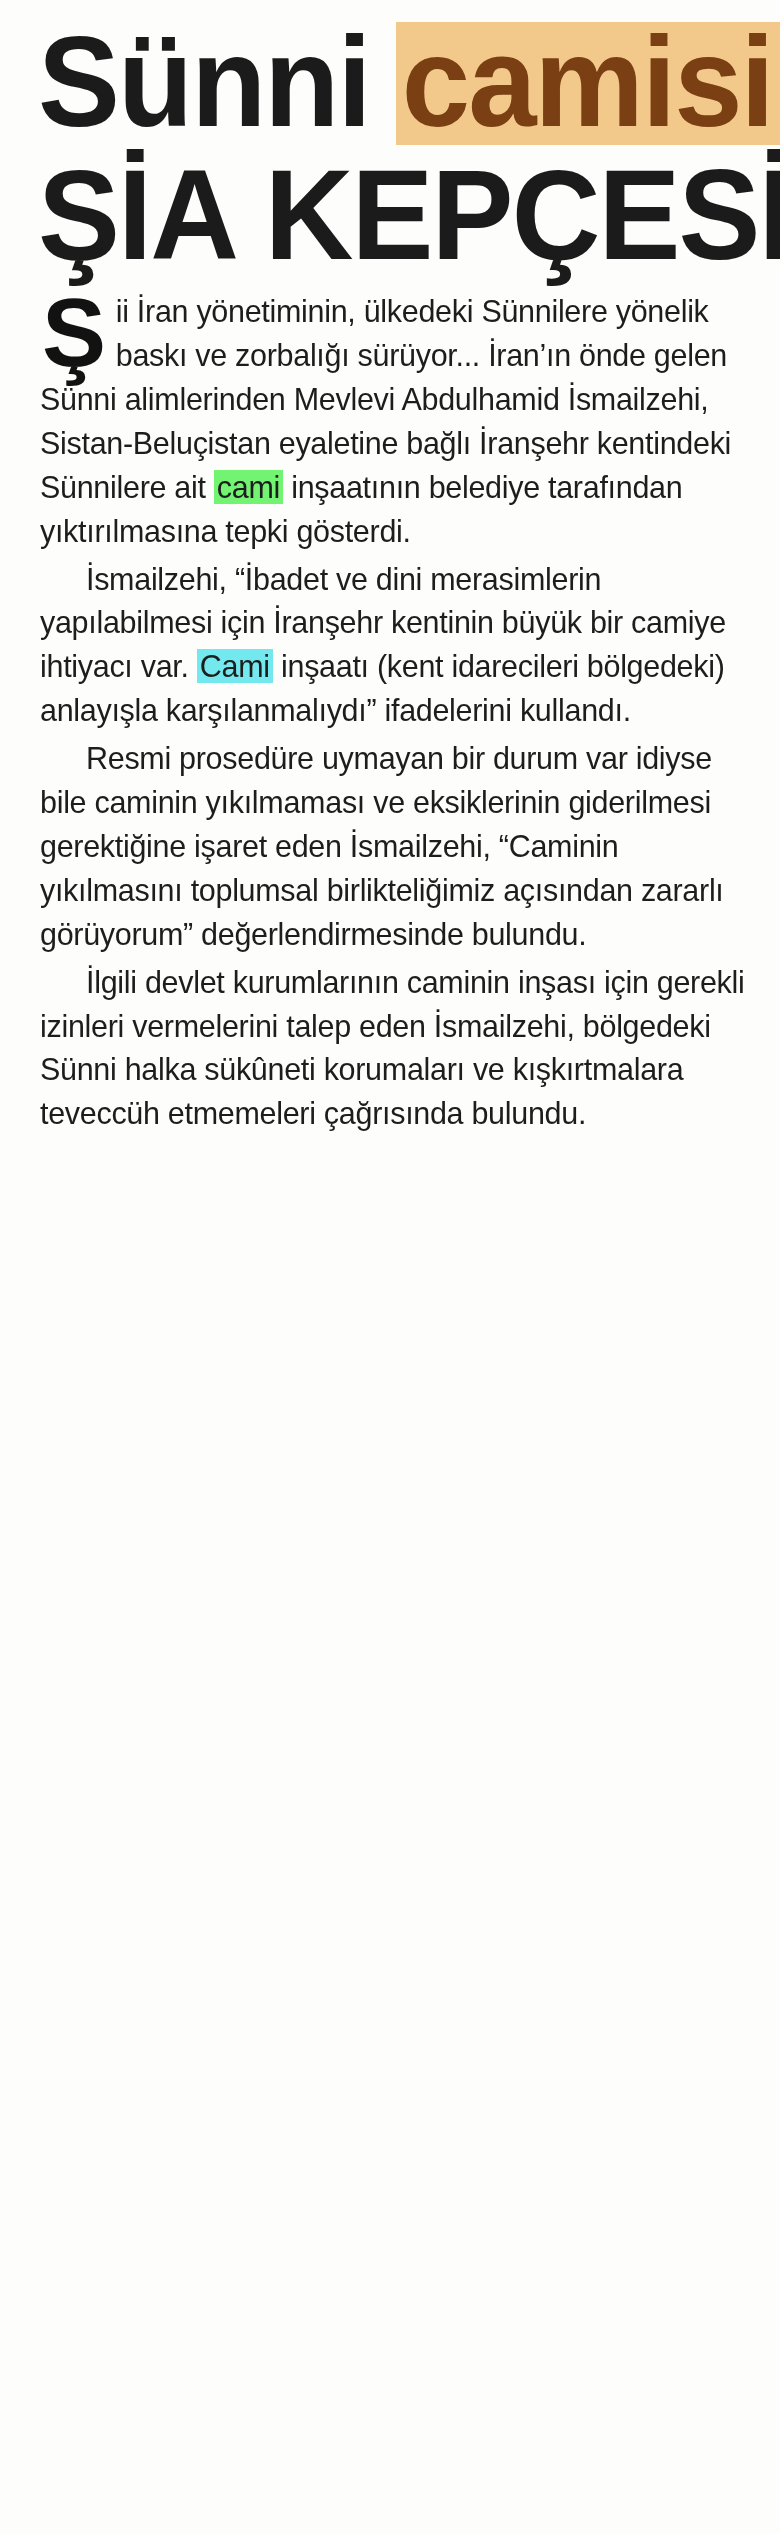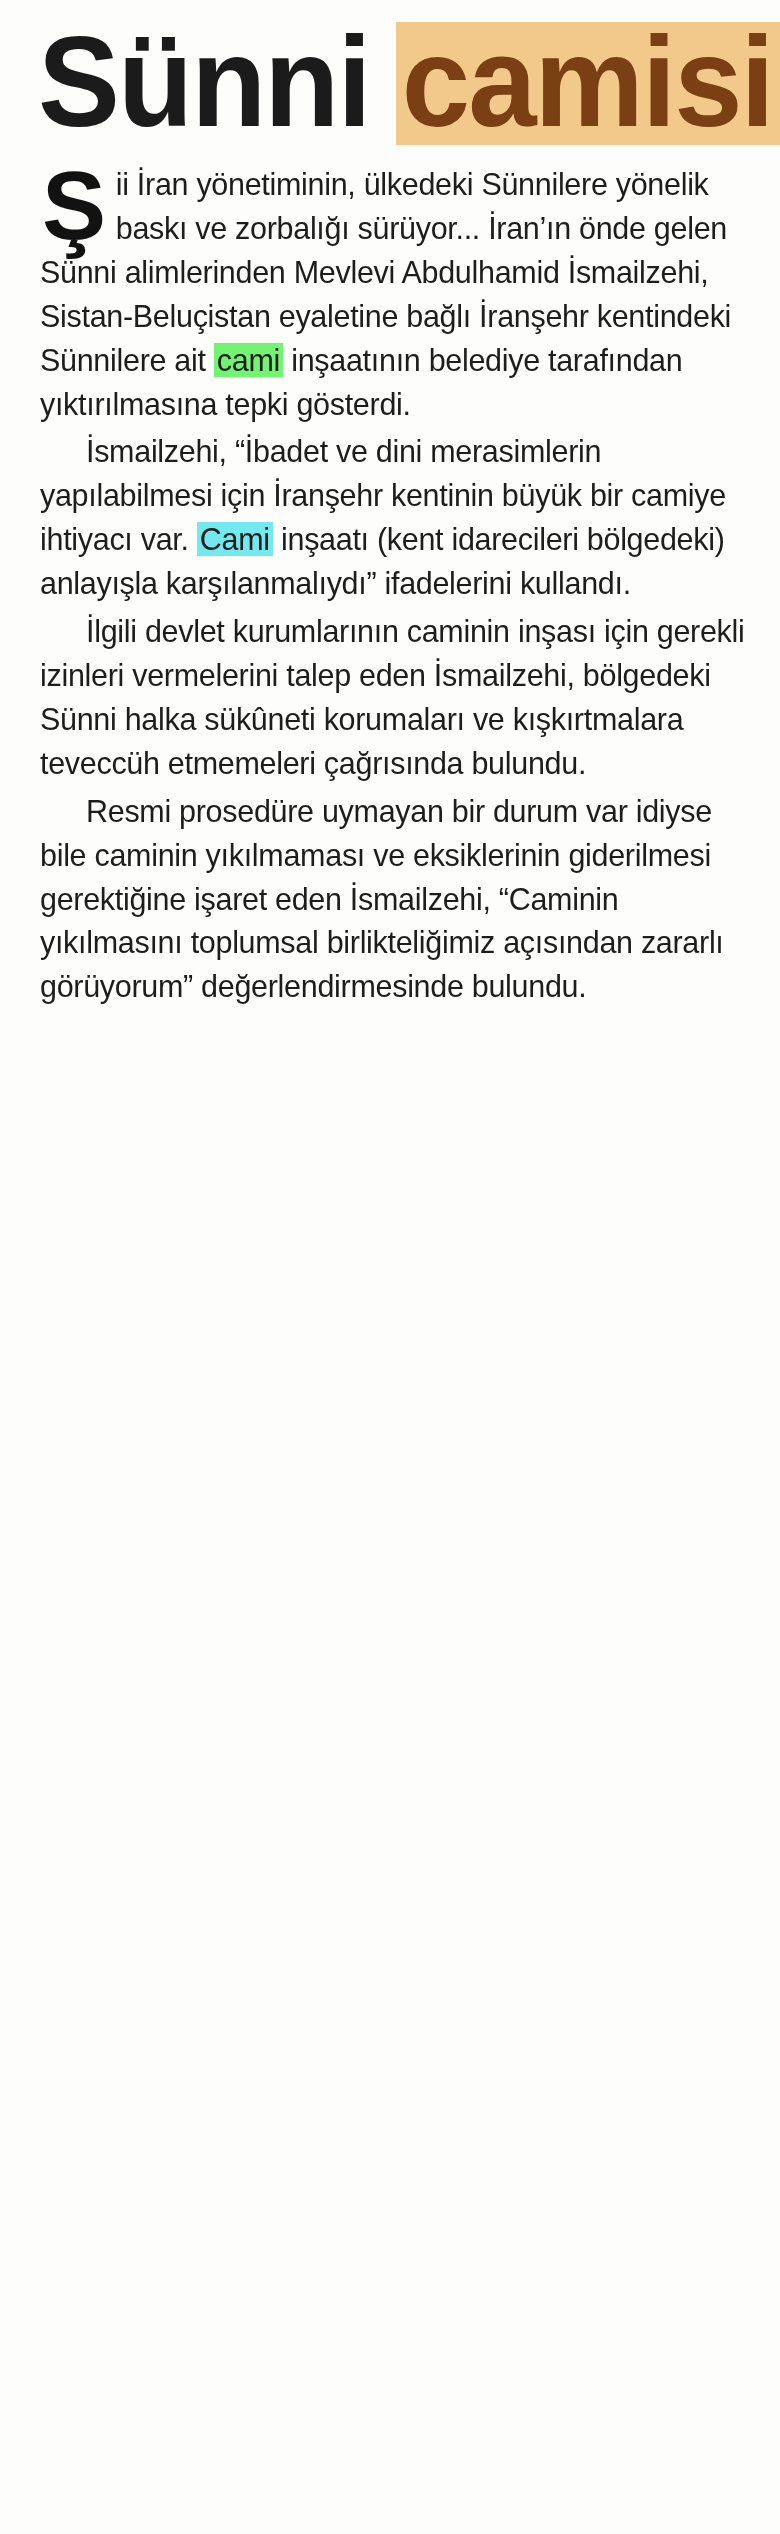--- a/index.html
+++ b/index.html
@@ -89,34 +89,37 @@
 </style>
 </head>
 <body>
 
 <div class="page">
 
   <div class="headline-block">
     <div class="headline-line hl1">
       <span class="hl-word">Sünni</span><span class="hl-word highlight">camisine</span>
     </div>
+    <div class="headline-line hl2">
+      <span class="hl-word">ŞİA KEPÇESİ</span>
+    </div>
   </div>
 
   <div class="article">
 
     <p class="para first">
       <span class="dropcap">Ş</span><span>ii İran yönetiminin, ülkedeki Sünnilere yönelik baskı ve zorbalığı sürüyor... İran’ın önde gelen Sünni alimlerinden Mevlevi Abdulhamid İsmailzehi, Sistan-Beluçistan eyaletine bağlı İranşehr kentindeki Sünnilere ait </span><span class="hl-green">cami</span><span> inşaatının belediye tarafından yıktırılmasına tepki gösterdi.</span>
     </p>
 
     <p class="para">
       <span>İsmailzehi, “İbadet ve dini merasimlerin yapılabilmesi için İranşehr kentinin büyük bir camiye ihtiyacı var. </span><span class="hl-cyan">Cami</span><span> inşaatı (kent idarecileri bölgedeki) anlayışla karşılanmalıydı” ifadelerini kullandı.</span>
     </p>
 
     <p class="para">
-      <span>İlgili devlet kurumlarının caminin inşası için gerekli izinleri vermelerini talep eden İsmailzehi, bölgedeki Sünni halka sükûneti korumaları ve kışkırtmalara teveccüh etmemeleri çağrısında bulundu.</span>
+      <span>Resmi prosedüre uymayan bir durum var idiyse bile caminin yıkılmaması ve eksiklerinin giderilmesi gerektiğine işaret eden İsmailzehi, “Caminin yıkılmasını toplumsal birlikteliğimiz açısından zararlı görüyorum” değerlendirmesinde bulundu.</span>
     </p>
 
     <p class="para">
-      <span>Resmi prosedüre uymayan bir durum var idiyse bile caminin yıkılmaması ve eksiklerinin giderilmesi gerektiğine işaret eden İsmailzehi, “Caminin yıkılmasını toplumsal birlikteliğimiz açısından zararlı görüyorum” değerlendirmesinde bulundu.</span>
+      <span>İlgili devlet kurumlarının caminin inşası için gerekli izinleri vermelerini talep eden İsmailzehi, bölgedeki Sünni halka sükûneti korumaları ve kışkırtmalara teveccüh etmemeleri çağrısında bulundu.</span>
     </p>
 
   </div>
 </div>
 
 </body></html>

